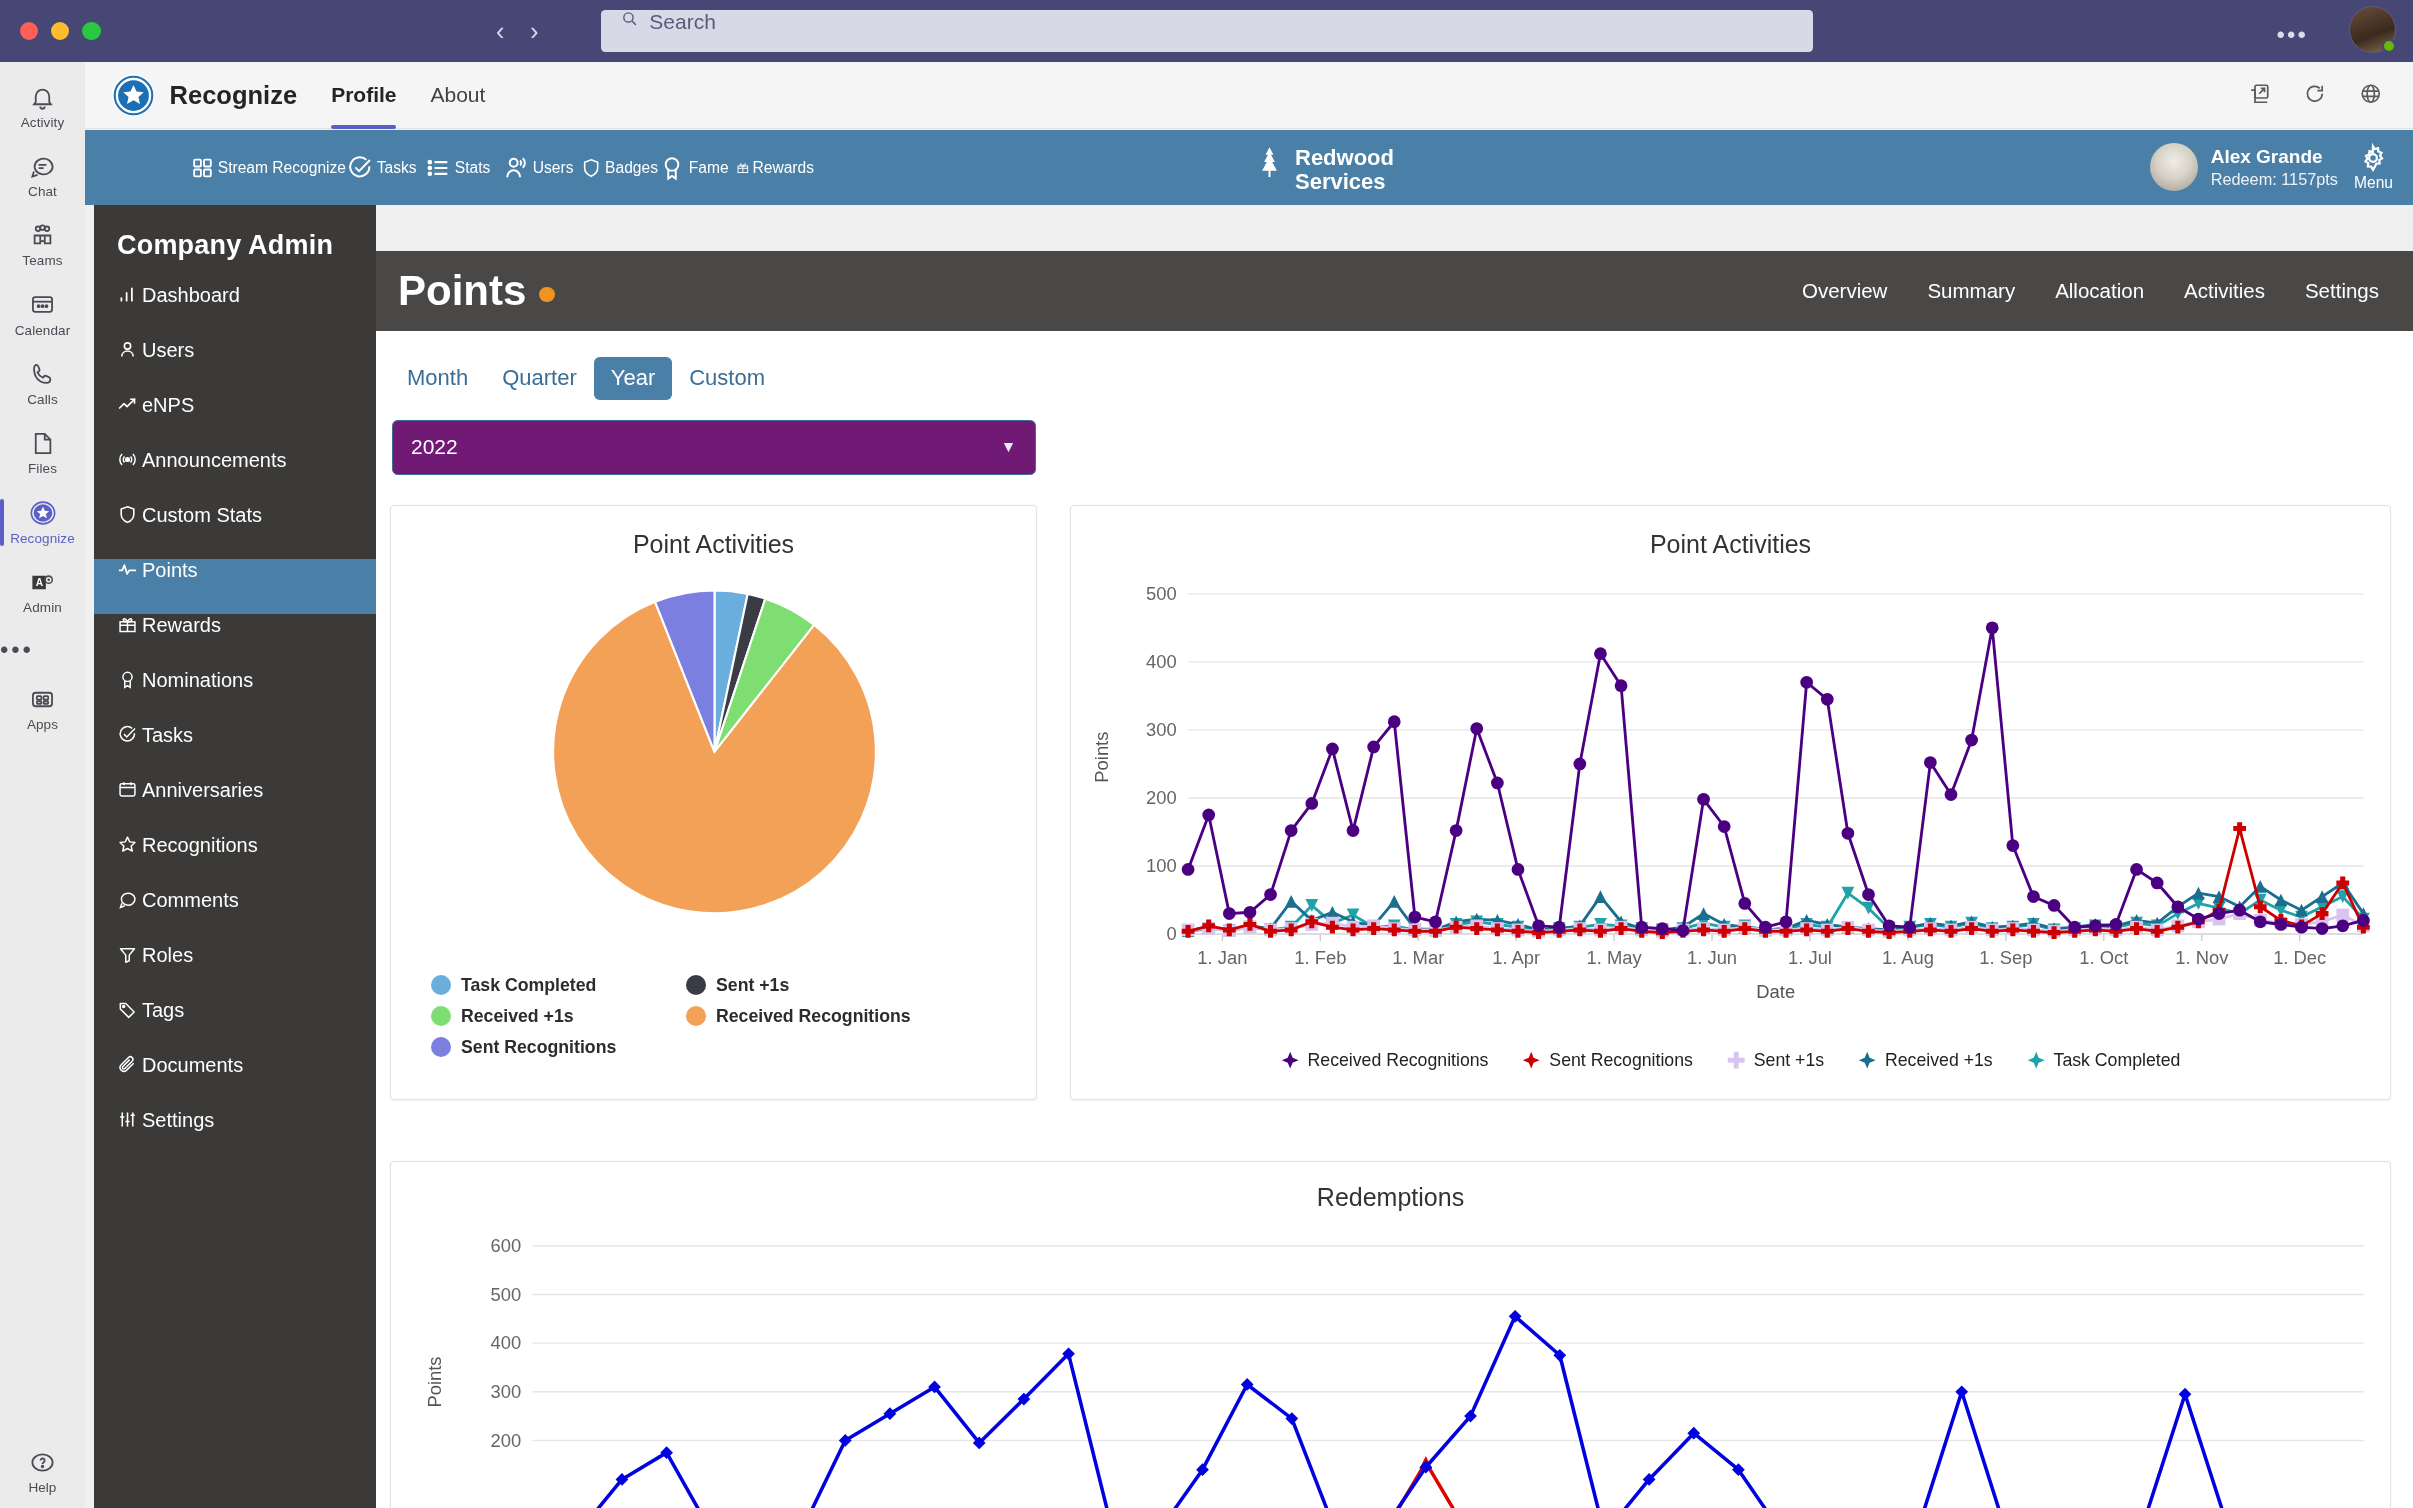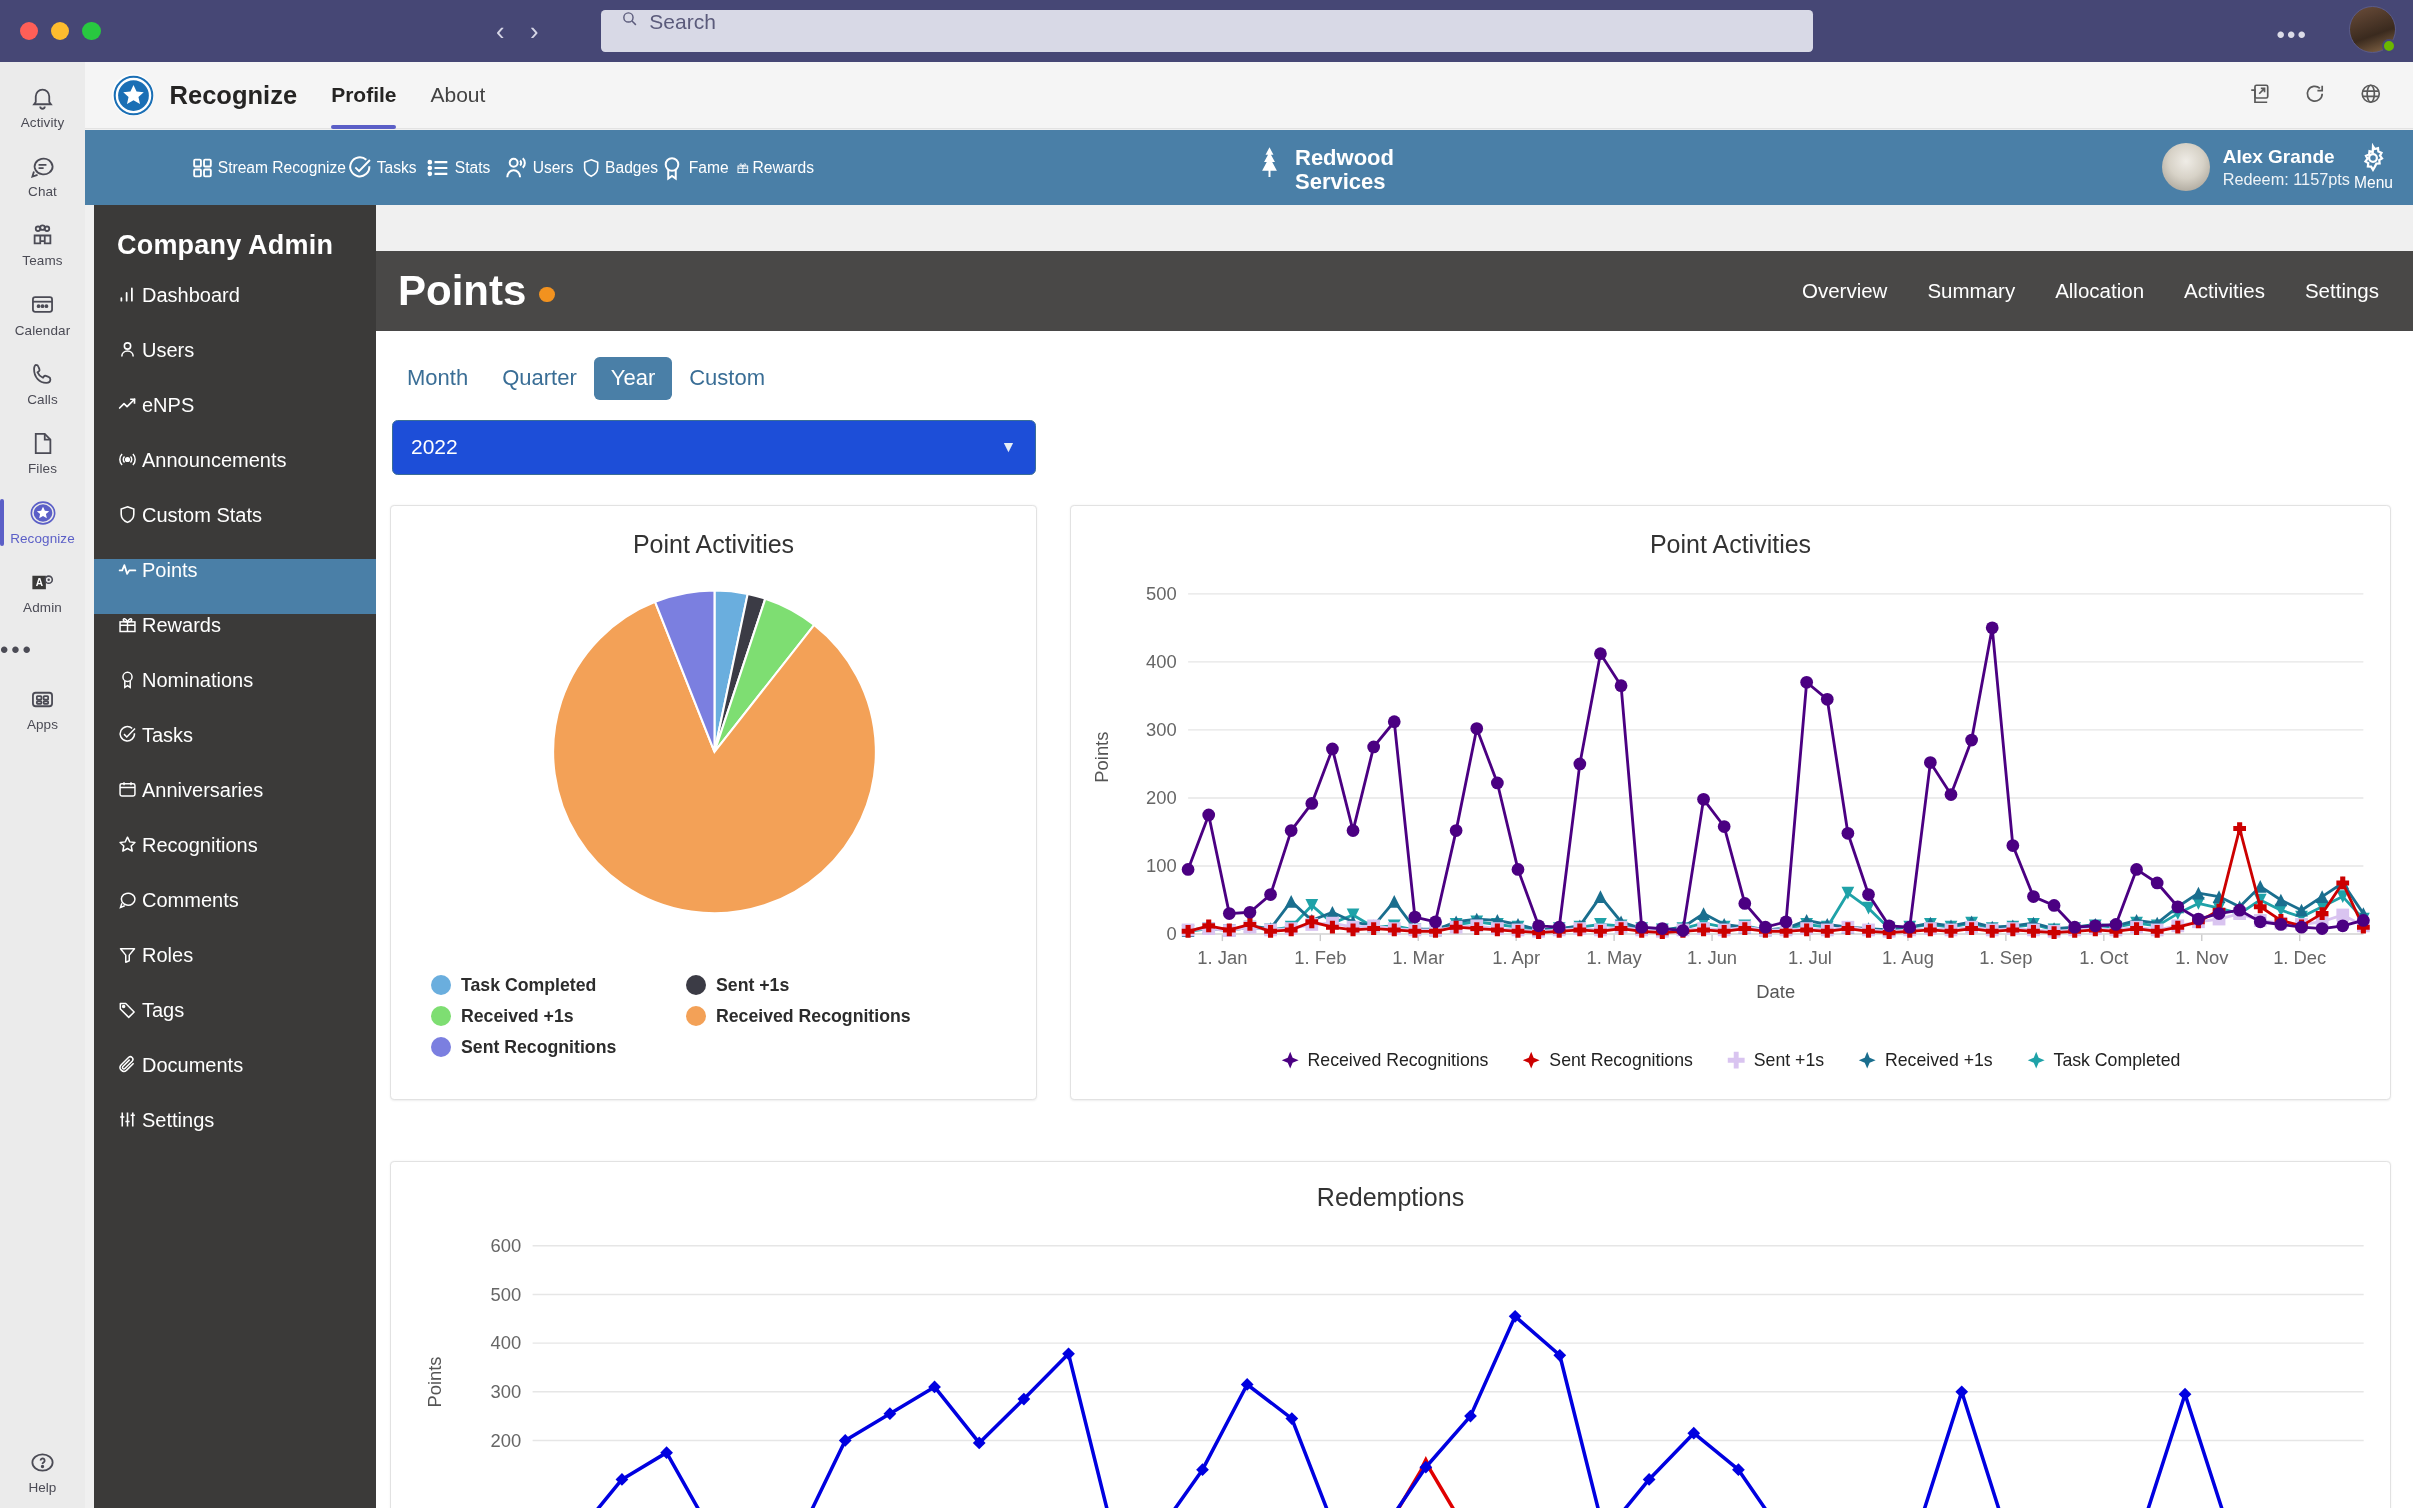--- a/index.html
+++ b/index.html
@@ -76,21 +76,21 @@
   
   .bluenav {
     position:absolute; left:85px; top:130px; width:2329px; height:75px;
     background:#4a7fa7; display:flex; align-items:center;
   }
   .bn-items { display:flex; align-items:flex-start; gap:0; margin-left:105px; }
   .bn-item { width:78px; display:flex; flex-direction:row; align-items:center; gap:2.8px; color:#fff; cursor:pointer; }
   .bn-item .lbl { font-size:15.6px; }
   .bn-brand { position:absolute; left:1169px; top:15.6px; display:flex; align-items:flex-start; gap:10px; color:#fff; }
   .bn-brand .btxt { font-size:22px; font-weight:bold; line-height:1.12; }
-  .bn-right { position:absolute; right:21px; top:12.7px; display:flex; align-items:center; gap:4px; }
+  .bn-right { position:absolute; right:21px; top:12.7px; display:flex; align-items:center; gap:16px; }
   .bn-user { display:flex; align-items:center; gap:12.7px; }
   .bn-av { width:48px; height:48px; border-radius:50%;
     background:radial-gradient(circle at 50% 38%, #efece6 0%, #d7d2c7 45%, #9b958a 100%); }
   .bn-uname { color:#fff; font-size:19px; font-weight:bold; line-height:1.25; }
   .bn-upts { color:#eef3f7; font-size:16.3px; line-height:1.25; }
   .bn-menu { display:flex; flex-direction:column; align-items:center; gap:1.4px; color:#fff; cursor:pointer; }
   .bn-menu .lbl { font-size:15.6px; }
 
   
   .adminbar {
@@ -114,21 +114,21 @@
   .pdot { width:15.6px; height:15.6px; border-radius:50%; background:#f2921f; margin-left:12.7px; margin-top:7px; }
   .phdr-tabs { margin-left:auto; display:flex; gap:40px; padding-right:34px; }
   .phdr-tabs .t { color:#fff; font-size:20.5px; cursor:pointer; }
 
   
   .content { position:absolute; left:376px; top:331px; width:2037px; height:1177px; background:#fff; }
   .rangetabs { display:flex; align-items:center; gap:0px; padding:25.5px 0 0 14px; }
   .rtab { font-size:22px; color:#3a6e96; padding:8.5px 17px; border-radius:5.7px; cursor:pointer; }
   .rtab.sel { background:#4a7fa7; color:#fff; }
   .yearsel {
-    margin:20px 0 0 15.6px; width:644px; height:55px; background:#1d4ed8; border:0.7px solid #3a6e96;
+    margin:20px 0 0 15.6px; width:644px; height:55px; background:#701a75; border:0.7px solid #3a6e96;
     border-radius:5.7px; display:flex; align-items:center; justify-content:space-between; padding:0 18.4px; cursor:pointer;
   }
   .yearsel .v { color:#fff; font-size:21px; }
   .yearsel .caret { color:#e6eef5; font-size:15.6px; }
 
   .cards { display:flex; gap:33px; padding:30px 0 0 14px; }
   .card { background:#fff; border:0.7px solid #e2e2e2; border-radius:4.2px; box-shadow:0 0.7px 2.1px rgba(0,0,0,.07); }
   .card-pie { width:647px; height:595px; position:relative; }
   .card-line { width:1321px; height:595px; position:relative; }
   .card-title { text-align:center; font-size:25px; color:#333; padding-top:24px; }

